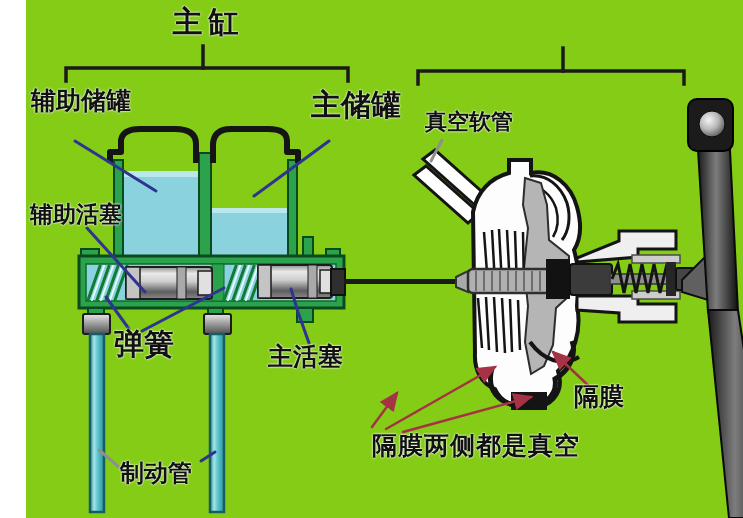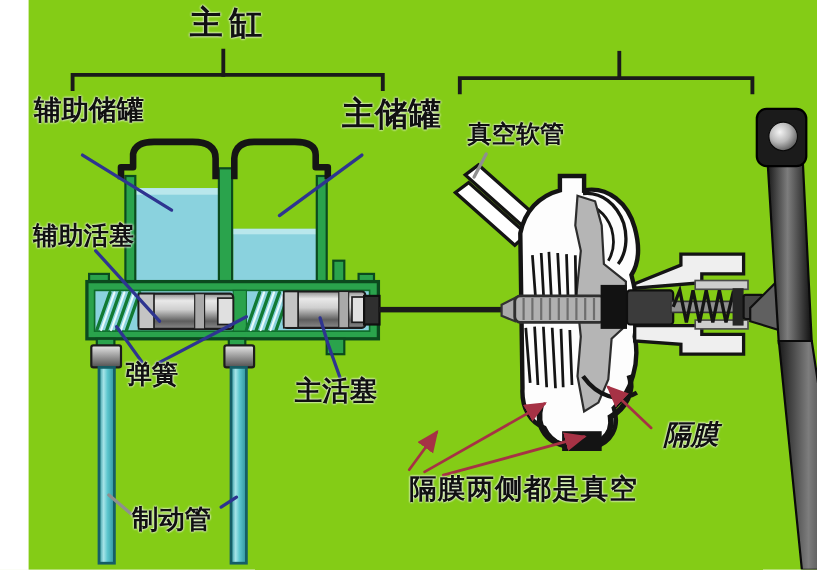--- a/index.html
+++ b/index.html
@@ -188,19 +188,19 @@
       <line x1="566" y1="389" x2="527" y2="352" marker-end="url(#arr)"></line>
     </g>
   </g>
 </svg>
 
   <div class="lbl title" style="left:105px;top:6px;width:155px;letter-spacing:6px;">主缸</div>
 
   <div class="lbl" style="left:5px;top:87px;font-size:25px;text-align:center;">辅助储罐</div>
   <div class="lbl" style="left:285px;top:89px;font-size:30px;">主储罐</div>
   <div class="lbl" style="left:4px;top:202px;font-size:23px;">辅助活塞</div>
-  <div class="lbl" style="left:88px;top:328px;font-size:24px;">弹簧</div>
+  <div class="lbl" style="left:88px;top:328px;font-size:30px;">弹簧</div>
   <div class="lbl" style="left:242px;top:343px;font-size:25px;">主活塞</div>
   <div class="lbl" style="left:94px;top:460px;font-size:24px;">制动管</div>
   <div class="lbl" style="left:399px;top:110px;font-size:22px;">真空软管</div>
-  <div class="lbl" style="left:577px;top:383px;font-size:25px;font-style:italic;">隔膜</div>
+  <div class="lbl" style="left:548px;top:383px;font-size:25px;">隔膜</div>
   <div class="lbl" style="left:346px;top:432px;font-size:25px;letter-spacing:1px;">隔膜两侧都是真空</div>
 </div>
 
 </body></html>

